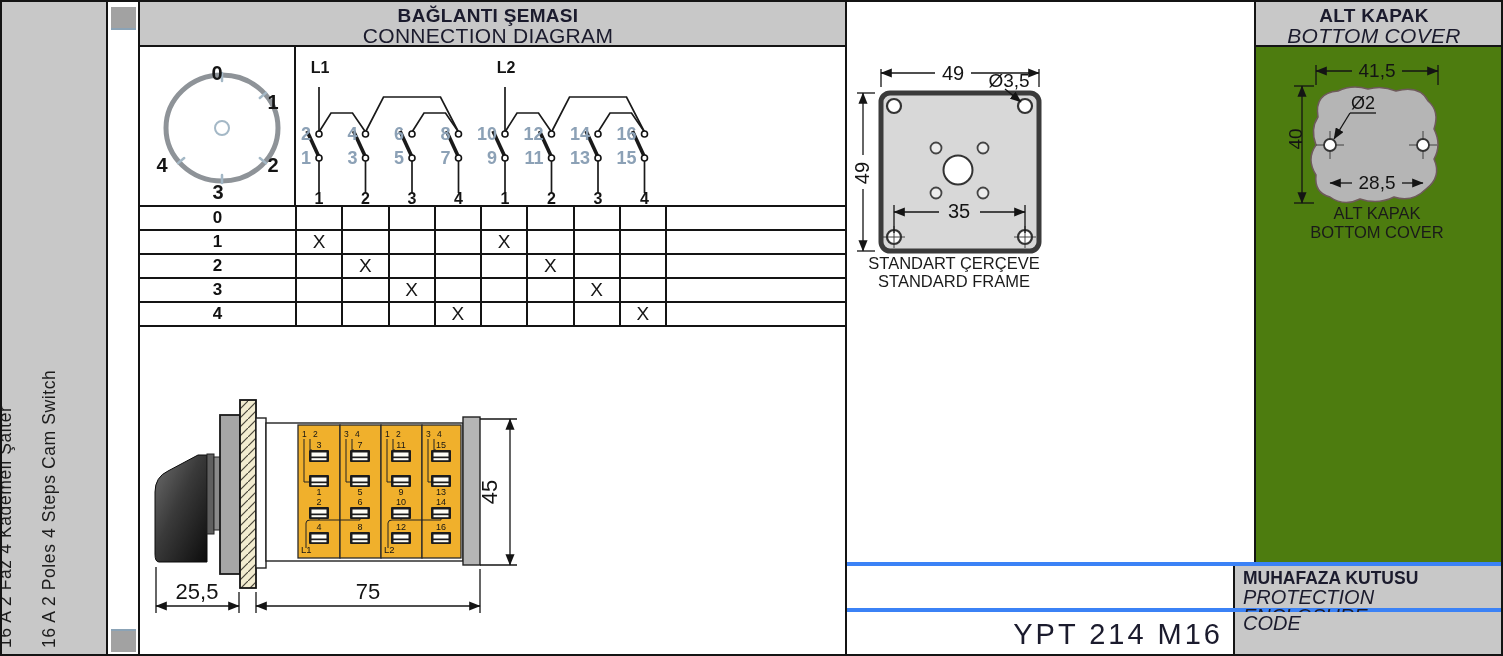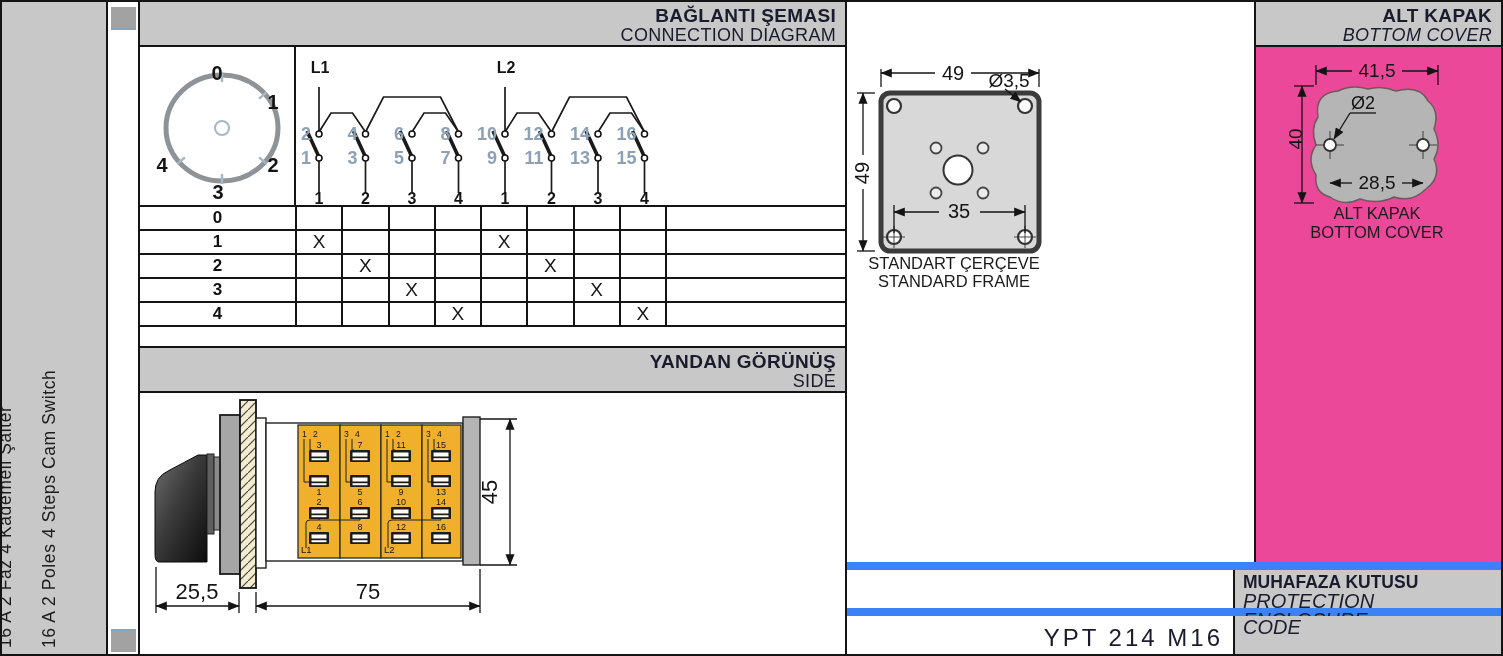--- a/index.html
+++ b/index.html
@@ -15,49 +15,49 @@
   .side-text.t2 { left:58px; }
 
   
   .strip { position:absolute; left:106px; top:0; width:32px; height:652px; background:#fff; border-right:2px solid #141414; }
   .strip .sq { position:absolute; left:3px; width:25px; height:23px; background:#a2a2a2; border-bottom:2px solid #8ba3b6; }
   .strip .sq.top { top:5px; }
   .strip .sq.bot { bottom:2px; border-bottom:none; border-top:2px solid #8ba3b6; }
 
   .main { position:absolute; left:138px; top:0; width:1361px; height:652px; }
 
-  .block-header { height:45px; background:#c8c8c8; border-bottom:2px solid #141414; text-align:right; padding:3px 9px 0 0; color:#1b1b2d; }
+  .block-header { height:45px; background:#c8c8c8; border-bottom:2px solid #141414; text-align:center; padding:3px 9px 0 0; color:#1b1b2d; }
   .block-header .l1 { font-weight:bold; font-size:19px; line-height:21px; letter-spacing:.3px; }
-  .block-header .l2 { font-size:18px; line-height:19px; letter-spacing:.3px; }
+  .block-header .l2 { font-size:21px; line-height:19px; letter-spacing:.3px; }
   .block-header .l2.it { font-style:italic; }
 
   .left-block   { position:absolute; left:0; top:0; width:707px; height:652px; border-right:2px solid #141414; background:#fff; }
   .frames-block { position:absolute; left:707px; top:0; width:409px; height:560px; border-right:2px solid #141414; background:#fff; }
-  .cover-block  { position:absolute; left:1116px; top:0; width:245px; height:636px; background:#ec4899; }
+  .cover-block  { position:absolute; left:1116px; top:0; width:245px; height:636px; background:#4d7c0f; }
 
   .diagram-svg { position:absolute; left:0; top:45px; }
   .switch-table { position:absolute; left:0; top:203px; width:705px; border-top:2px solid #141414; }
   .st-row { display:grid; grid-template-columns:155px repeat(8,46.25px) 1fr; height:24px; border-bottom:2px solid #141414; }
   .st-label { text-align:center; font-weight:bold; font-size:17px; line-height:21px; color:#111; }
   .st-cell  { border-left:2px solid #141414; text-align:center; font-size:19px; line-height:21px; color:#161616; }
   .st-fill  { border-left:2px solid #141414; }
 
   .side-header { position:absolute; left:0; top:344px; width:705px; height:46px; border-top:2px solid #141414; }
   .side-svg { position:absolute; left:0; top:390px; }
 
   .frames-svg, .cover-svg { position:absolute; left:0; top:45px; }
 
   
   .bottom-rows { position:absolute; left:707px; top:560px; width:654px; height:92px; }
-  .b-row { display:flex; border-top:8px solid #3b82f6; height:46px; }
+  .b-row { display:flex; border-top:4px solid #3b82f6; height:46px; }
   .b-row .white-cell { width:386px; background:#fff; }
   .b-row .gray-cell { flex:1; background:#c8c8c8; border-left:2px solid #141414; padding:2px 0 0 8px; color:#1b1b2d; }
   .gray-cell .g1 { font-weight:bold; font-size:17.5px; line-height:20px; }
   .gray-cell .g2 { font-style:italic; font-size:20px; line-height:19px; }
-  .code-value { text-align:right; font-size:24px; letter-spacing:3px; line-height:44px; padding-right:10px; color:#1b1b2d; }
+  .code-value { text-align:right; font-size:29px; letter-spacing:3px; line-height:44px; padding-right:10px; color:#1b1b2d; }
 </style>
 </head>
 <body>
 
 <div class="page">
 
   <div class="sidebar">
     <div class="side-text t1">16 A 2 Faz 4 Kademeli Şalter</div>
     <div class="side-text t2">16 A 2 Poles 4 Steps Cam Switch</div>
   </div>
@@ -247,26 +247,20 @@
             <div class="st-cell"></div>
             <div class="st-cell">X</div>
             <div class="st-cell"></div>
             <div class="st-cell"></div>
             <div class="st-cell"></div>
             <div class="st-cell">X</div>
             <div class="st-fill"></div>
           </div>
         </div>
 
-      <div class="side-header">
-        <div class="block-header">
-          <div class="l1">YANDAN GÖRÜNÜŞ</div>
-          <div class="l2">SIDE</div>
-        </div>
-      </div>
 
       <svg class="side-svg" width="705" height="262" viewBox="0 0 705 262">
         <defs>
           <marker id="arwS" viewBox="0 0 10 8" refX="9.5" refY="4" markerWidth="9" markerHeight="7" orient="auto-start-reverse">
             <path d="M0,0L10,4L0,8Z" fill="#141414"></path>
           </marker>
           <pattern id="hatch" width="9" height="9" patternUnits="userSpaceOnUse">
             <rect width="9" height="9" fill="#f2ecd0"></rect>
             <line x1="0" y1="9" x2="9" y2="0" stroke="#4a463a" stroke-width="1.2"></line>
           </pattern>

